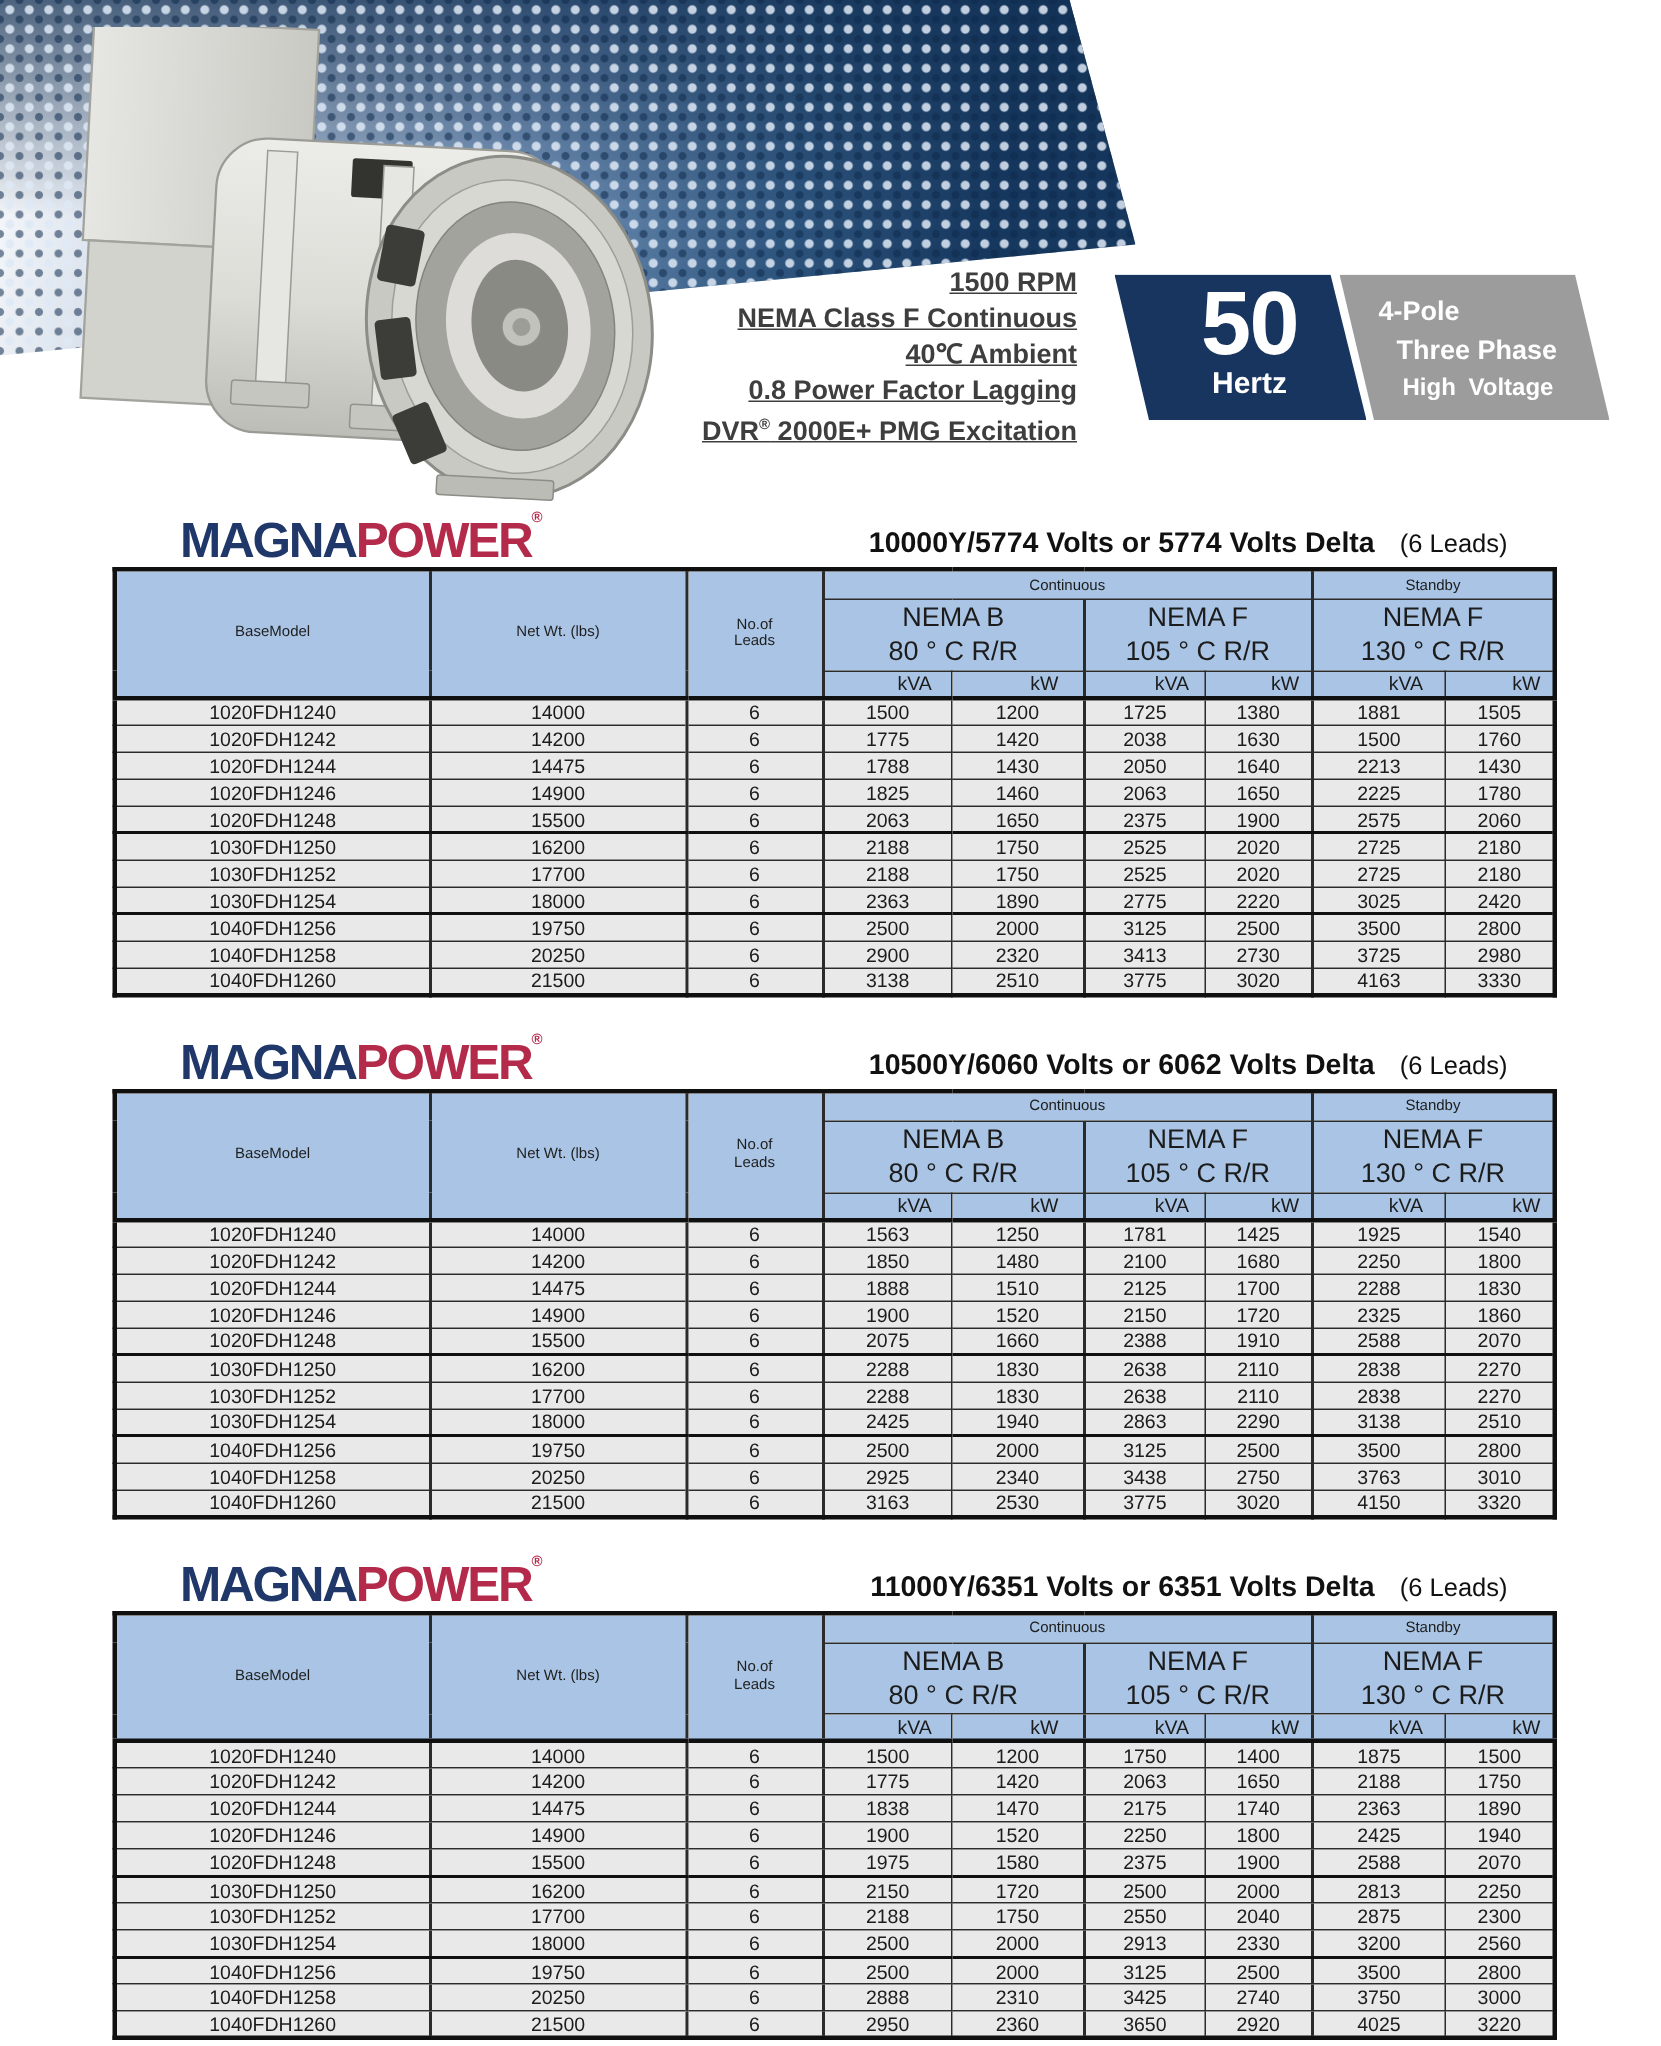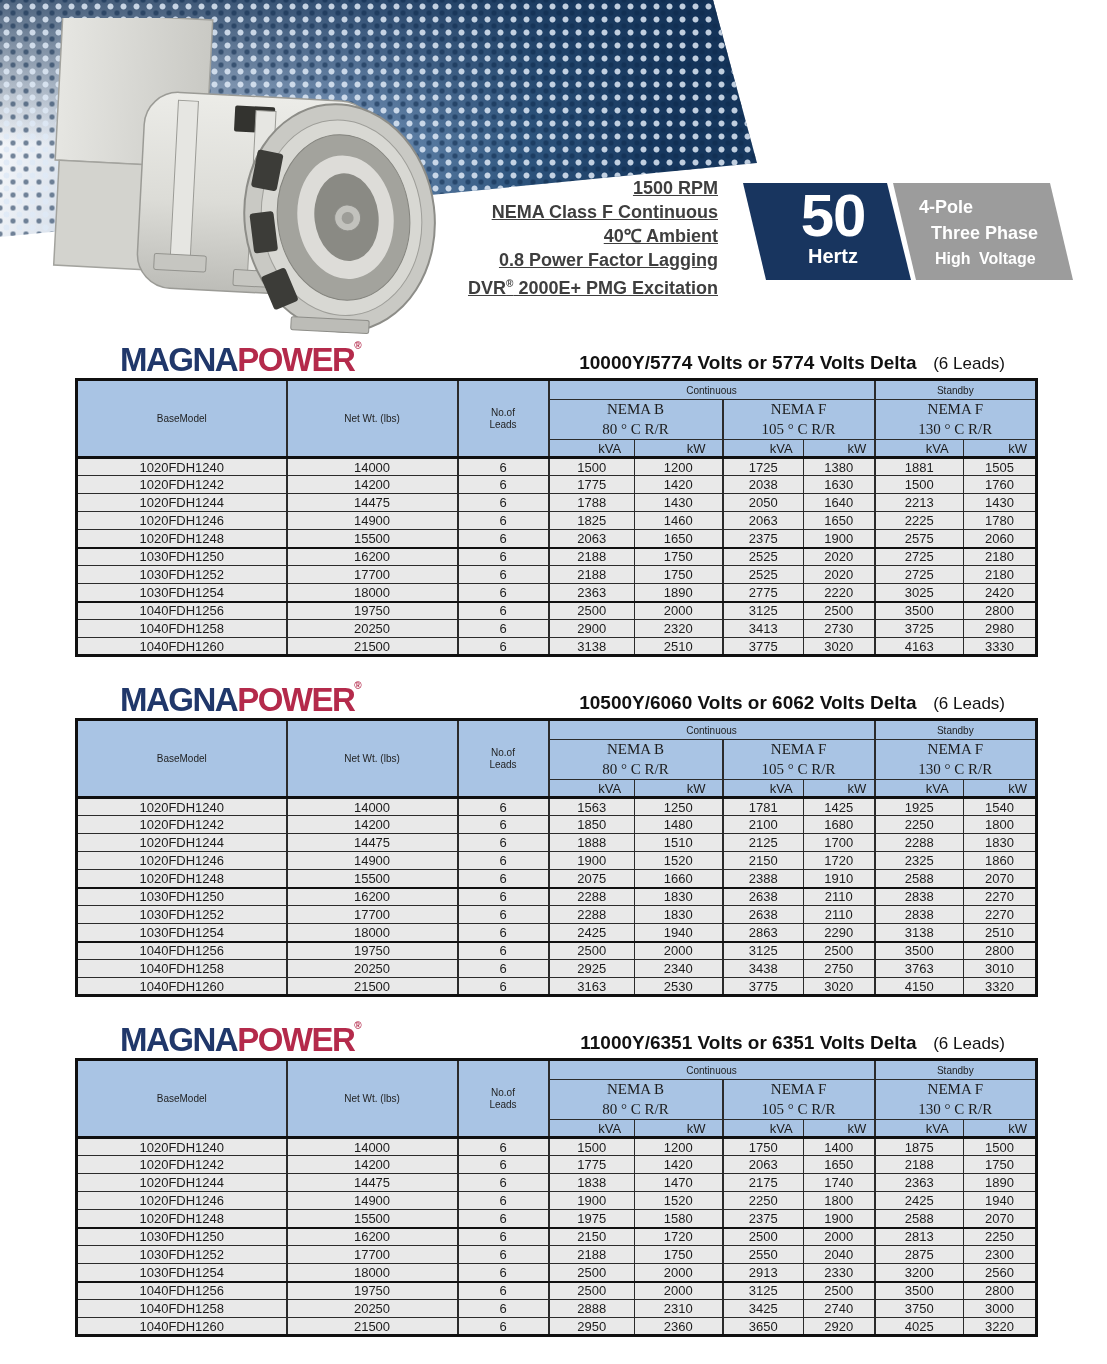--- a/index.html
+++ b/index.html
@@ -53,21 +53,21 @@
   .t-norm { font-size:17px; font-weight:400;margin-left:12px; }
 
   
   table.spec-table { width:960px; table-layout:fixed; border-collapse:collapse;
     border:3px solid #101010; }
   .spec-table th, .spec-table td { border:1px solid #2b2b2b; text-align:center;
     overflow:hidden; white-space:nowrap; color:#1c1c1c; }
   .spec-table thead th { background:#a9c4e4; font-weight:400; }
   th.big { font-size:17px; font-weight:700; color:#1f1f1f; line-height:1.18; }
   tr.tier1 th { height:20px; font-size:10px; }
-  tr.tier2 th { height:36px; font-size:15px; line-height:1.3;font-family:Liberation Serif, serif; }
+  tr.tier2 th { height:36px; font-size:18px; line-height:1.3; }
   tr.tier3 th { height:18px; font-size:13px; border-bottom:3px solid #101010;padding-left:36px; }
   th.big { border-bottom:3px solid #101010; }
   
   th.c-model, th.c-wt, th.c-leads { border-right-width:2px; }
   tr.tier1 th.t-cont { border-right-width:2.5px; }
   tr.tier2 th.n1 { border-right-width:2px; }
   tr.tier2 th.n2 { border-right-width:2.5px; }
   tr.tier3 th:nth-child(2) { border-right-width:2px; }
   tr.tier3 th:nth-child(4) { border-right-width:2.5px; }
   .spec-table td:nth-child(1), .spec-table td:nth-child(2), .spec-table td:nth-child(3),

